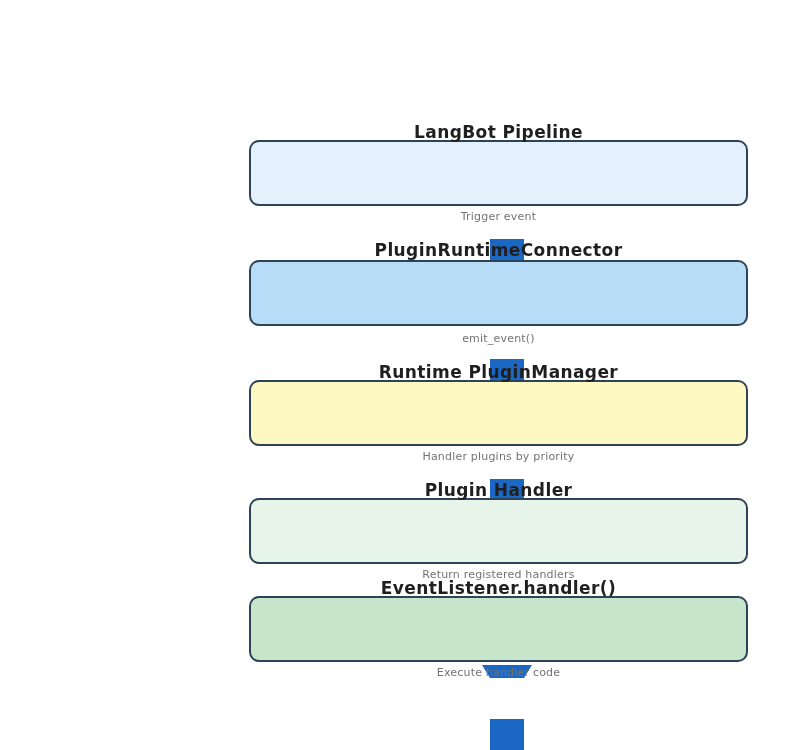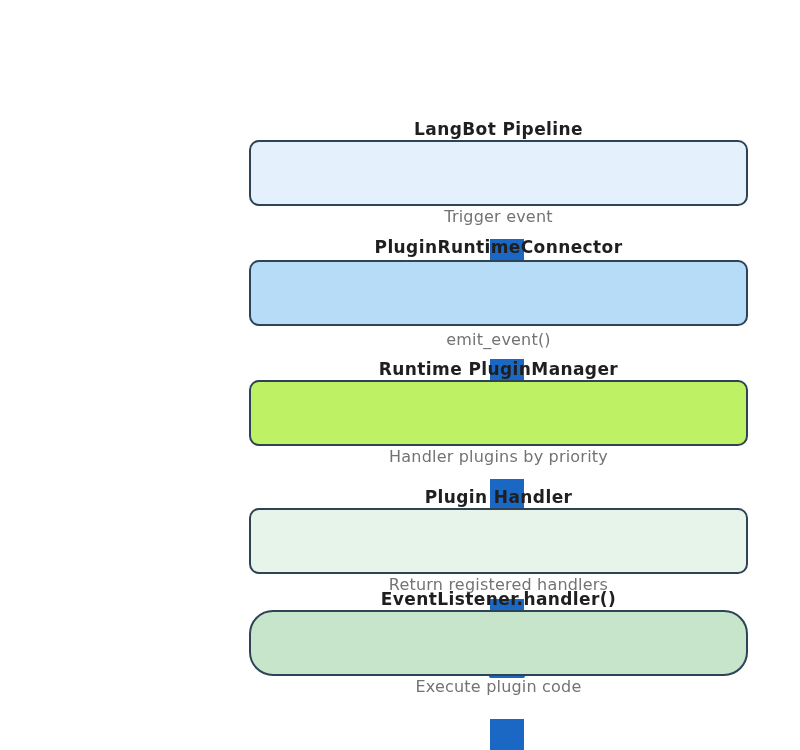--- a/index.html
+++ b/index.html
@@ -34,30 +34,30 @@
     gap: 3px;
   }
   .node .title {
     font-size: 17px;
     font-weight: bold;
     color: var(--title);
     letter-spacing: 0.4px;
     line-height: 1.1;
   }
   .node .subtitle {
-    font-size: 16px;
+    font-size: 11px;
     color: var(--subtitle);
     letter-spacing: 0.2px;
     line-height: 1.1;
   }
   .node-0 { top: 42px; }
   .node-1 { top: 162px; }
   .node-2 { top: 282px; }
-  .node-3 { top: 410px; }
-  .node-4 { top: 512px; border-radius: 24px; }
+  .node-3 { top: 400px; }
+  .node-4 { top: 498px; }
   .node-5 { top: 642px; }
 
   .arrow {
     position: absolute;
     left: 392px;
     width: 17px;
     height: 54px;
     display: flex;
     flex-direction: column;
     align-items: center;
@@ -97,21 +97,21 @@
   <div class="node node-1" style="background-color: rgb(182, 220, 248); gap: 8px;">
     <div class="title">PluginRuntimeConnector</div>
     <div class="subtitle">emit_event()</div>
   </div>
 
   <div class="arrow arrow-1">
     <div class="shaft"></div>
     <div class="head"></div>
   </div>
 
-  <div class="node node-2" style="background-color: #bef264;">
+  <div class="node node-2" style="background-color: #fef9c3;">
     <div class="title">Runtime PluginManager</div>
     <div class="subtitle">Handler plugins by priority</div>
   </div>
 
   <div class="arrow arrow-2">
     <div class="shaft"></div>
     <div class="head"></div>
   </div>
 
   <div class="node node-3" style="background-color: rgb(231, 244, 233);">
@@ -119,21 +119,21 @@
     <div class="subtitle">Return registered handlers</div>
   </div>
 
   <div class="arrow arrow-3">
     <div class="shaft"></div>
     <div class="head"></div>
   </div>
 
   <div class="node node-4" style="background-color: rgb(198, 229, 202);">
     <div class="title">EventListener.handler()</div>
-    <div class="subtitle">Execute plugin code</div>
+    <div class="subtitle">Execute handler code</div>
   </div>
 
   <div class="arrow arrow-4">
     <div class="shaft"></div>
     <div class="head"></div>
   </div>
 
 
 </div>
 

